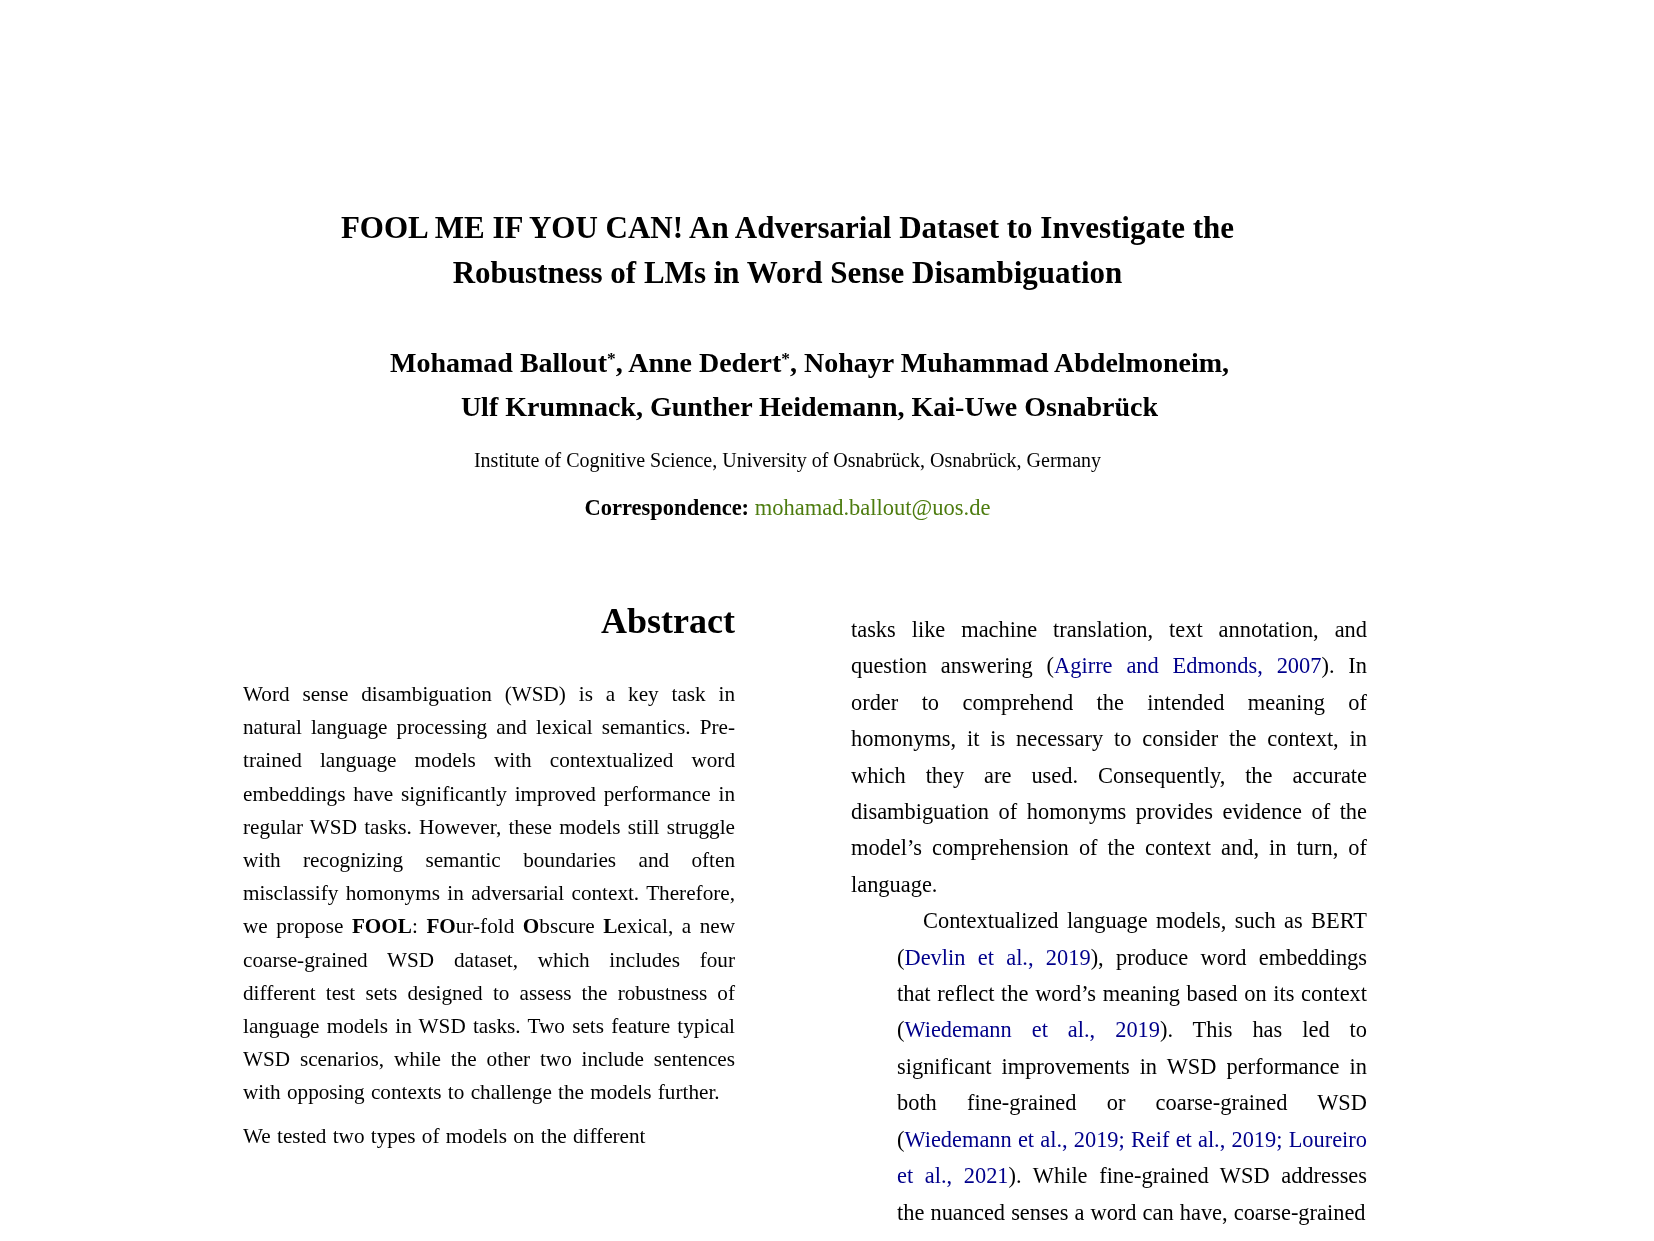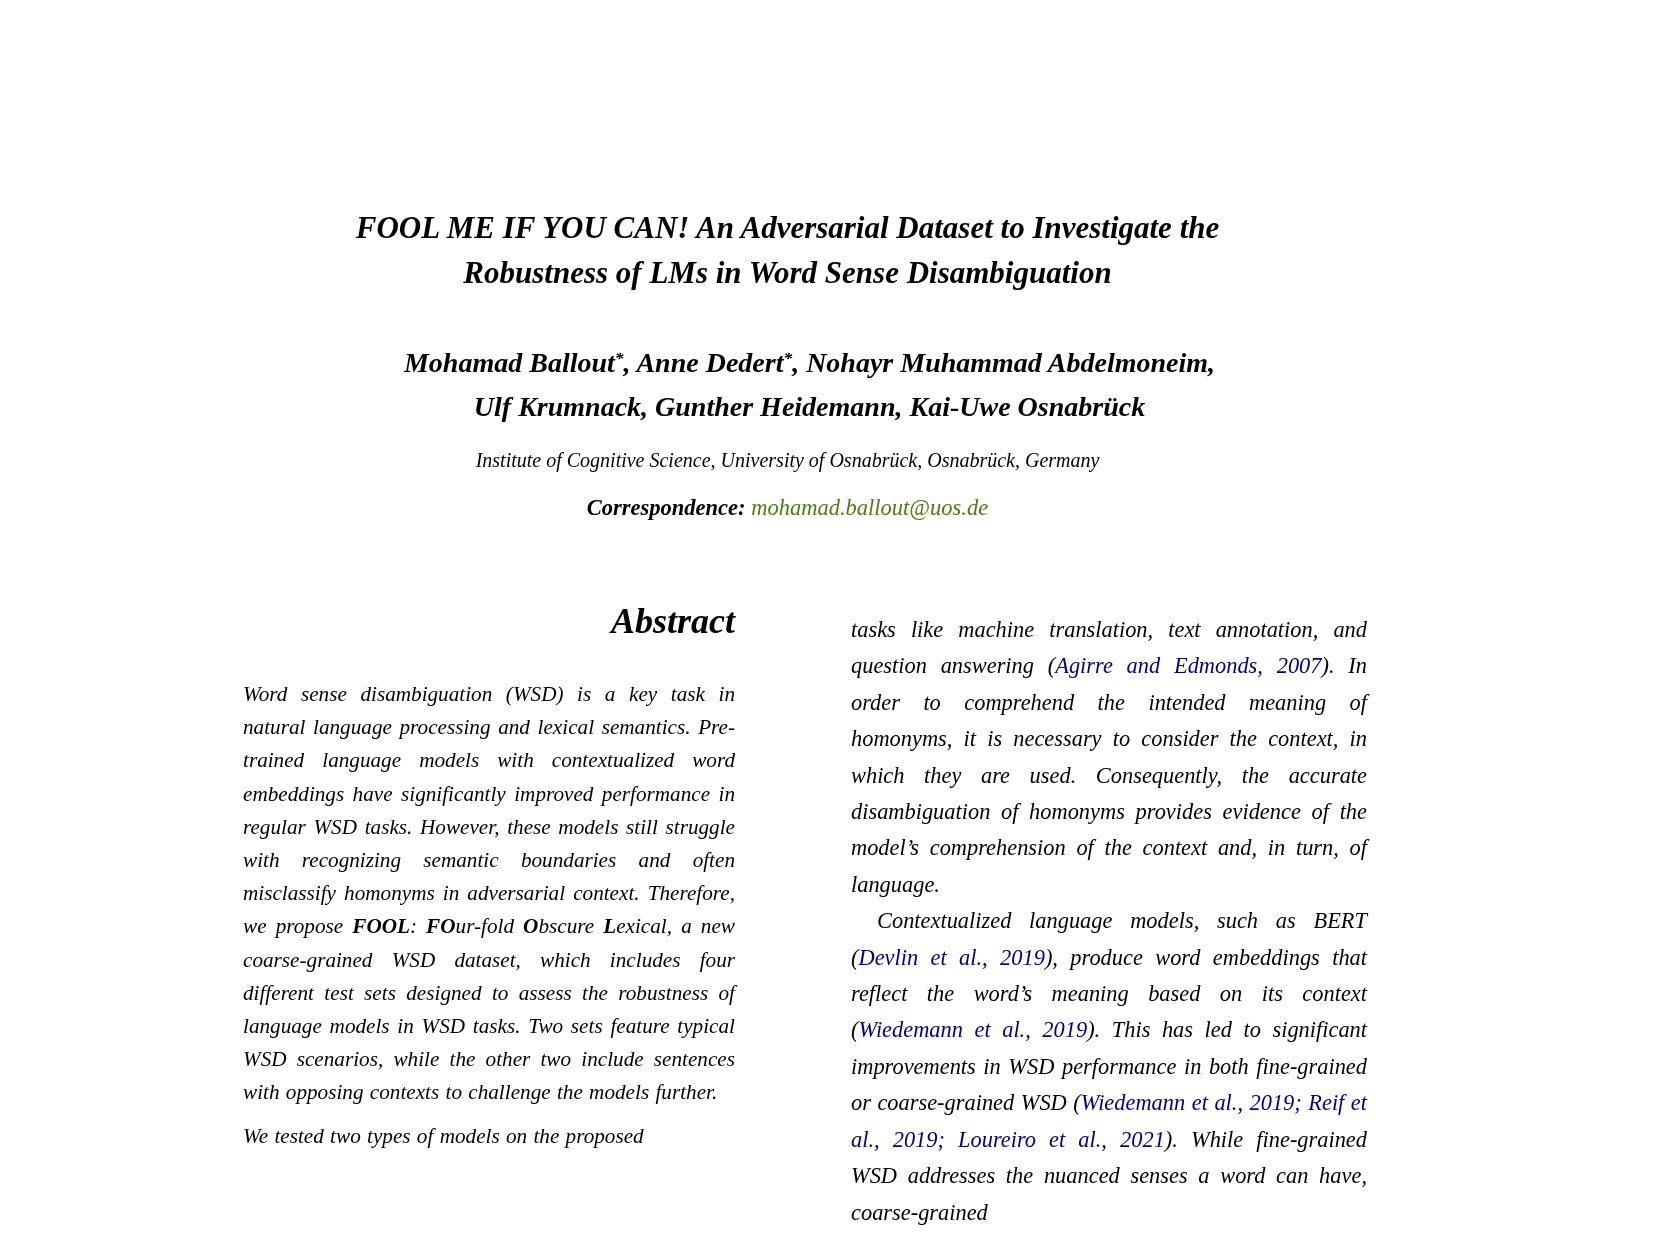--- a/index.html
+++ b/index.html
@@ -4,21 +4,20 @@
 <style>
   html, body { margin: 0; padding: 0; background: #ffffff; }
   .page {
     position: relative;
     width: 1654px;
     height: 1241px;
     background: #ffffff;
     overflow: hidden;
     font-family: "Liberation Serif", "DejaVu Serif", serif;
     color: #000000;
-    font-style: italic;
   }
   
   .header-block {
     position: absolute;
     left: 0;
     top: 205px;
     width: 1575px;
     text-align: center;
   }
   .title-line {
@@ -74,21 +73,21 @@
     top: 612px;
     width: 516px;
   }
   .body-p {
     margin: 0;
     font-size: 22.4px;
     line-height: 36.4px;
     text-align: justify;
     word-spacing: 0.5px;
   }
-  .body-p.indent { text-indent: 26px; }
+  .body-p.indent { text-indent: 26px; margin-left: 46px; }
   
   .seg-b { font-weight: bold; }
   .seg-sup {
     font-size: 62%;
     position: relative;
     top: -0.45em;
   }
   a.seg-link {
     text-decoration: none;
     cursor: pointer;
@@ -108,21 +107,21 @@
       <span class="authors-line"><span>Mohamad Ballout</span><span class="seg-sup">*</span><span>, Anne Dedert</span><span class="seg-sup">*</span><span>, Nohayr Muhammad Abdelmoneim,</span></span>
       <span class="authors-line">Ulf Krumnack, Gunther Heidemann, Kai-Uwe Osnabrück</span>
     </div>
     <div class="affiliation">Institute of Cognitive Science, University of Osnabrück, Osnabrück, Germany</div>
     <div class="correspondence"><span class="seg-b">Correspondence: </span><a class="seg-link" style="color: #4d7c0f;">mohamad.ballout@uos.de</a></div>
   </div>
 
   <section class="abstract-col">
     <h2 class="abstract-heading">Abstract</h2>
     <p class="abs-p"><span>Word sense disambiguation (WSD) is a key task in natural language processing and lexical semantics. Pre-trained language models with contextualized word embeddings have significantly improved performance in regular WSD tasks. However, these models still struggle with recognizing semantic boundaries and often misclassify homonyms in adversarial context. Therefore, we propose </span><span class="seg-b">FOOL</span><span>: </span><span class="seg-b">FO</span><span>ur-fold </span><span class="seg-b">O</span><span>bscure </span><span class="seg-b">L</span><span>exical, a new coarse-grained WSD dataset, which includes four different test sets designed to assess the robustness of language models in WSD tasks. Two sets feature typical WSD scenarios, while the other two include sentences with opposing contexts to challenge the models further.</span></p>
-    <p class="abs-p p2">We tested two types of models on the proposed</p>
+    <p class="abs-p p2">We tested two types of models on the different</p>
   </section>
 
   <section class="body-col">
     <p class="body-p"><span>tasks like machine translation, text annotation, and question answering (</span><a class="seg-link" style="color: rgb(0, 0, 139);">Agirre and Edmonds, 2007</a><span>). In order to comprehend the intended meaning of homonyms, it is necessary to consider the context, in which they are used. Consequently, the accurate disambiguation of homonyms provides evidence of the model’s comprehension of the context and, in turn, of language.</span></p>
     <p class="body-p indent"><span>Contextualized language models, such as BERT (</span><a class="seg-link" style="color: rgb(0, 0, 139);">Devlin et al., 2019</a><span>), produce word embeddings that reflect the word’s meaning based on its context (</span><a class="seg-link" style="color: rgb(0, 0, 139);">Wiedemann et al., 2019</a><span>). This has led to significant improvements in WSD performance in both fine-grained or coarse-grained WSD (</span><a class="seg-link" style="color: rgb(0, 0, 139);">Wiedemann et al., 2019; Reif et al., 2019; Loureiro et al., 2021</a><span>). While fine-grained WSD addresses the nuanced senses a word can have, coarse-grained</span></p>
   </section>
 
 </div>
 
 </body></html>

